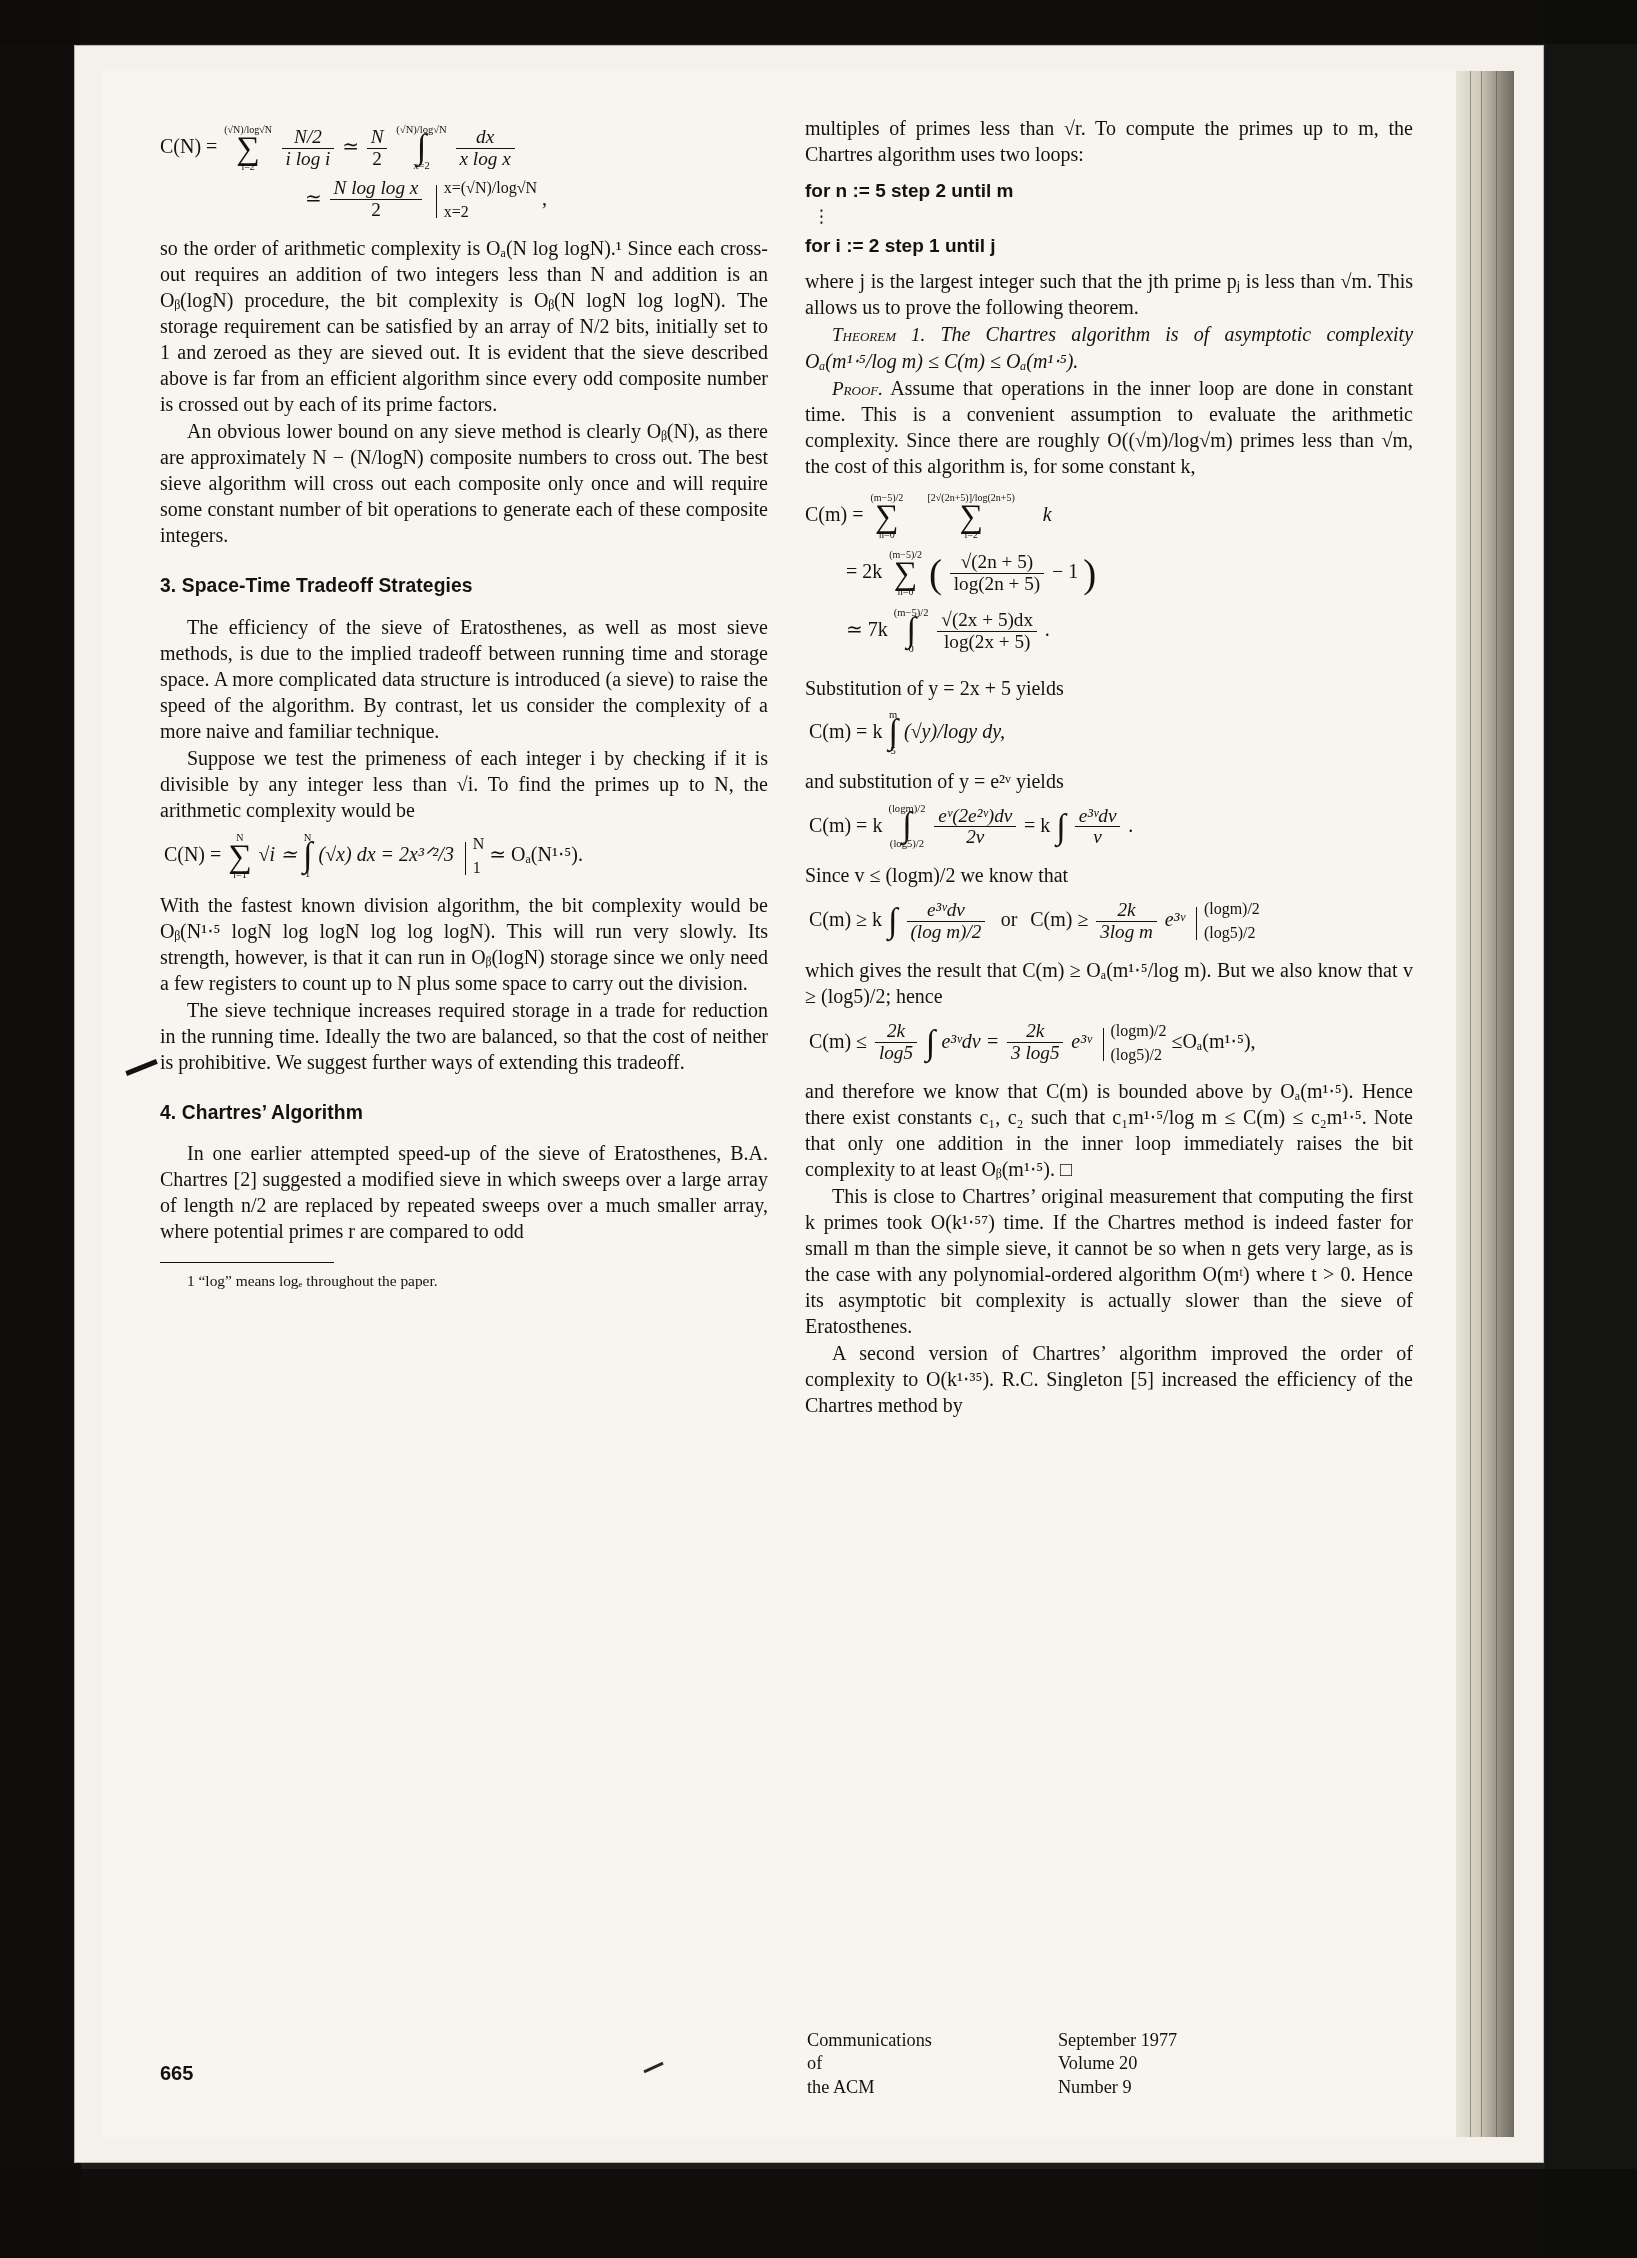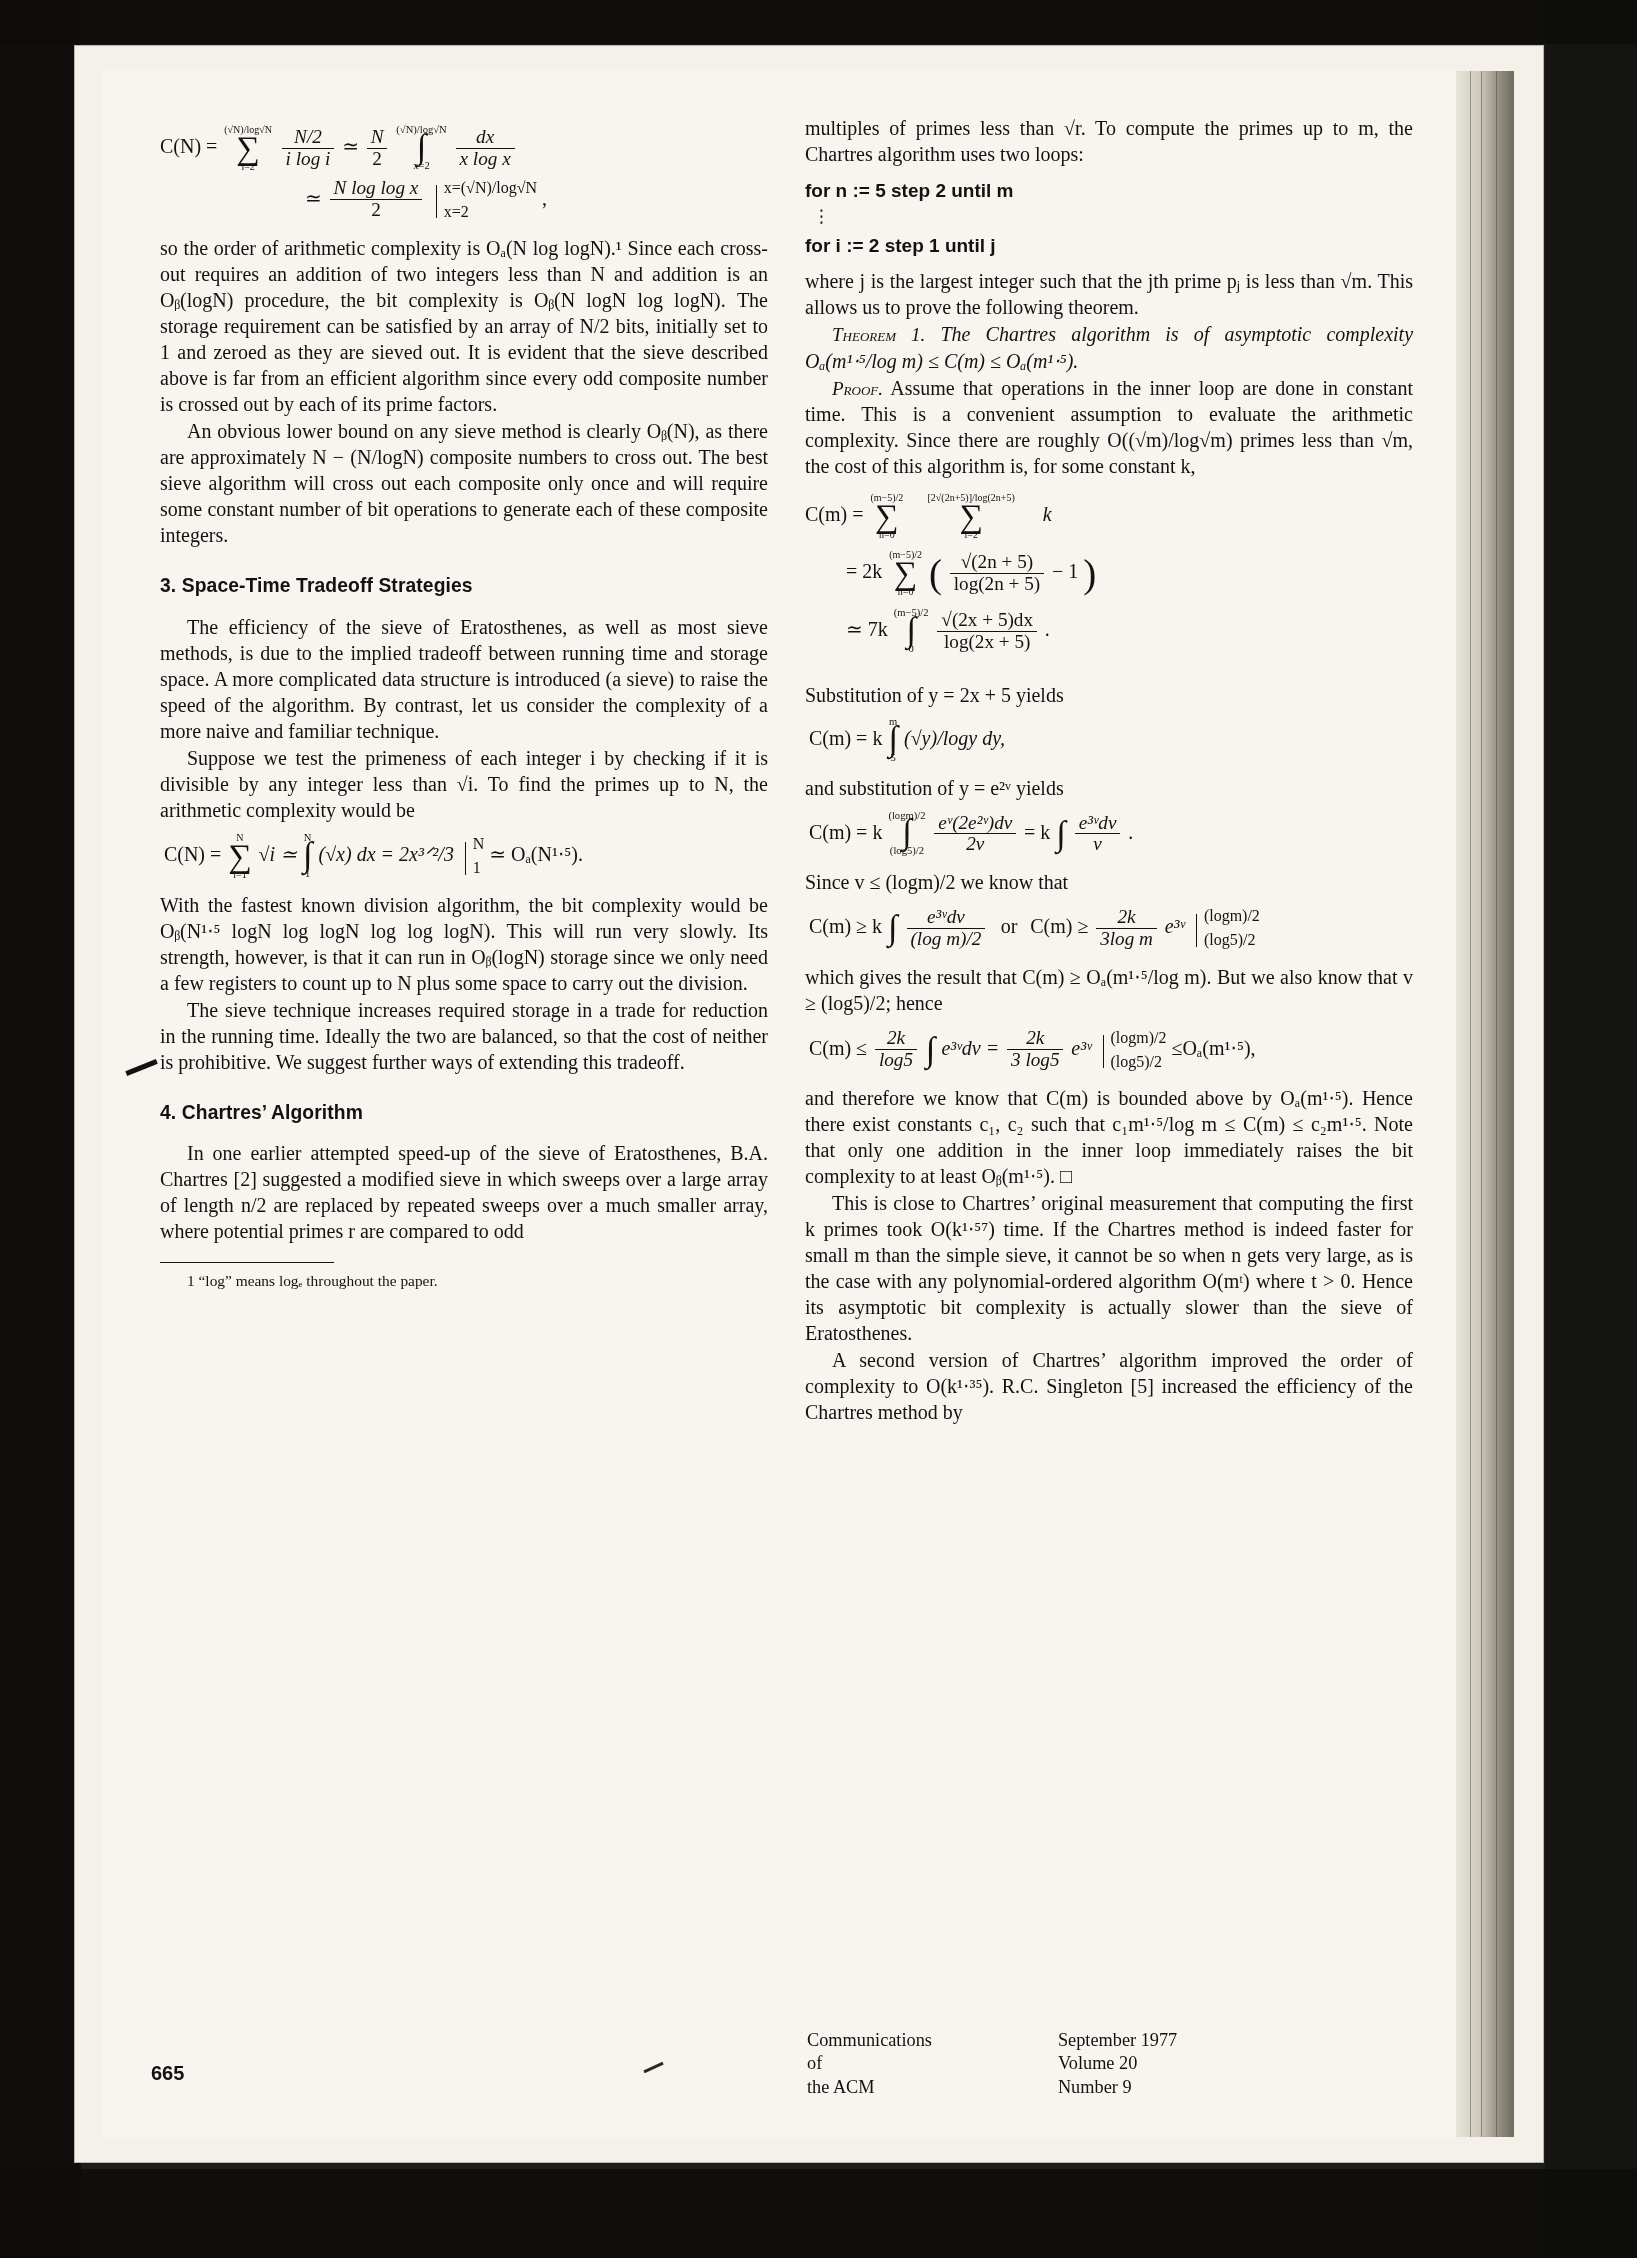--- a/index.html
+++ b/index.html
@@ -152,21 +152,21 @@
     margin: 17.4px 0 7.7px 0;
     text-align: left;
   }
   .footnote {
     font-size: 15.4px;
     text-indent: 23px;
     margin: 0;
   }
   .pagenum {
     position: absolute;
-    left: 49px;
+    left: 58px;
     bottom: 52px;
     font-family: "Liberation Sans", sans-serif;
     font-weight: bold;
     font-size: 20px;
     color: #14120f;
   }
   .colophon {
     position: absolute;
     left: 705px;
     bottom: 37px;
@@ -369,21 +369,21 @@
               <span class="lim">0</span>
             </span>
             <span class="frac">
               <span class="num">√(2x + 5)dx</span>
               <span class="den">log(2x + 5)</span>
             </span>
             <span>.</span>
           </div>
         </div>
 
-        <p class="noindent" style="margin-top:27px;">Substitution of y = 2x + 5 yields</p>
+        <p class="noindent" style="margin-top:20px;">Substitution of y = 2x + 5 yields</p>
 
         <div class="eq left">
           <span>C(m) = k</span>
           <span class="intg">
             <span class="lim top">m</span>
             <span class="gl">∫</span>
             <span class="lim">5</span>
           </span>
           <span class="italic">(√y)/logy dy,</span>
         </div>

